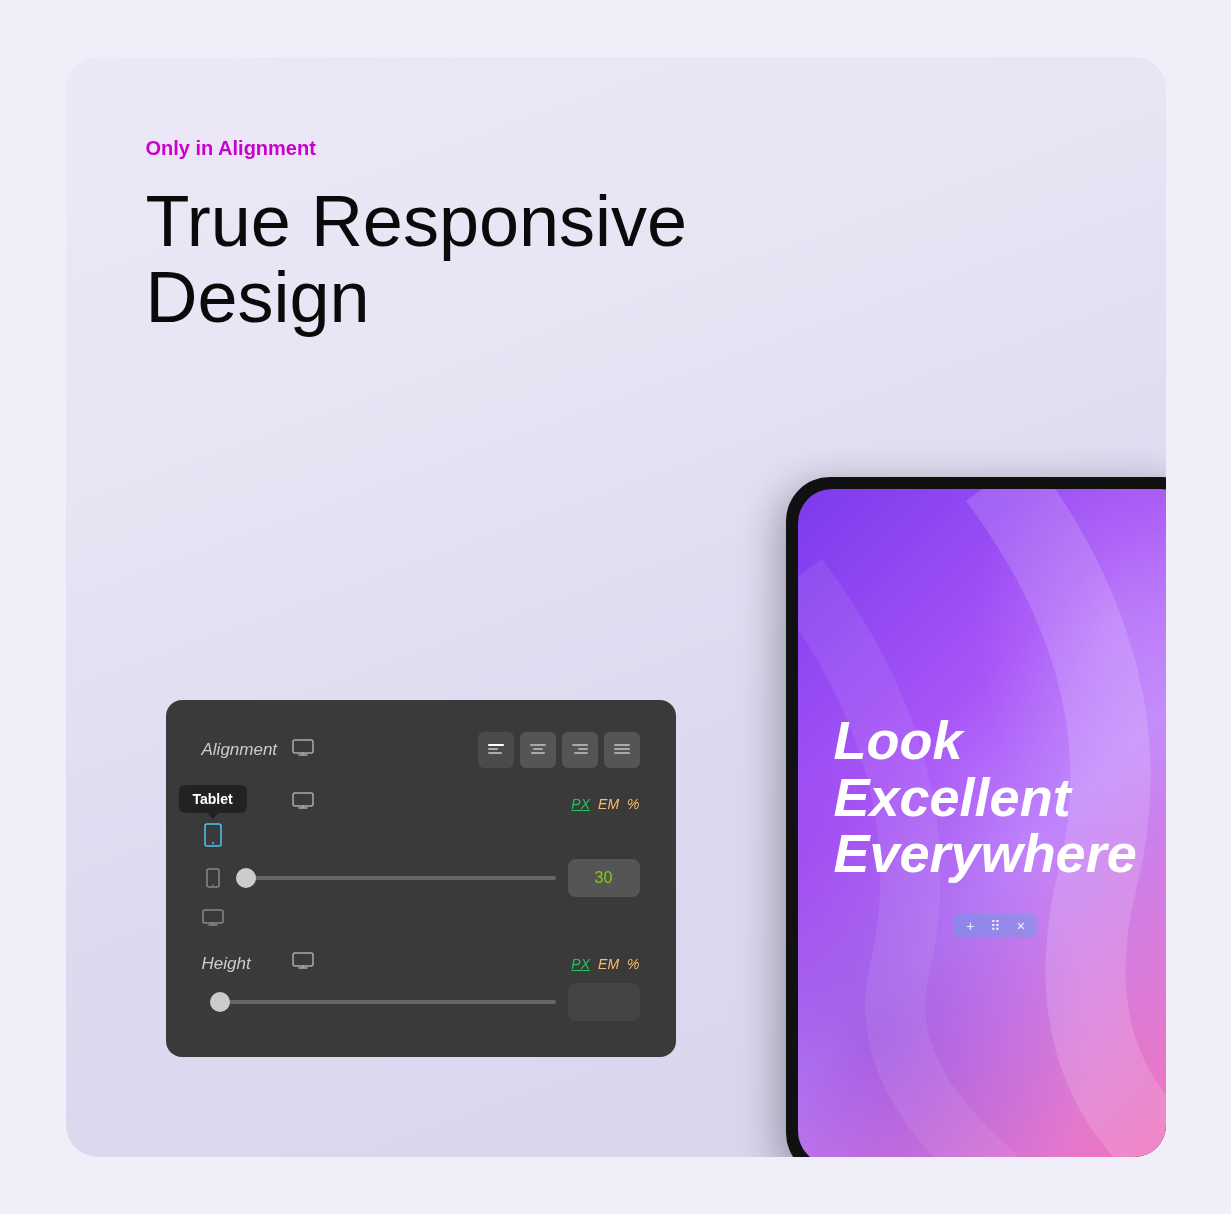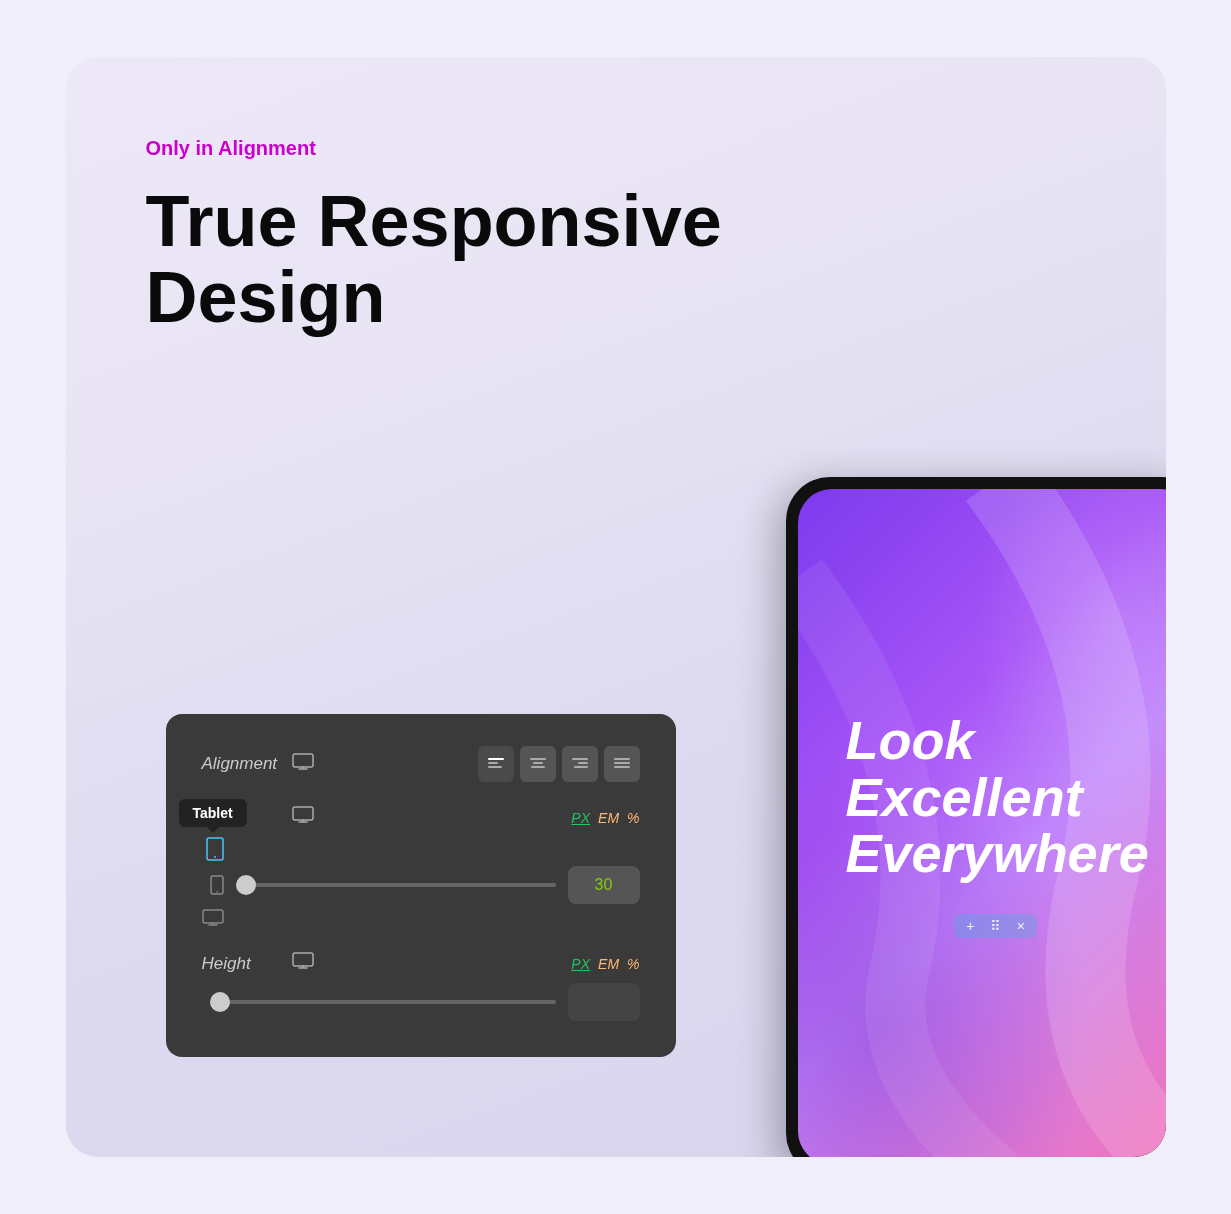--- a/index.html
+++ b/index.html
@@ -26,21 +26,21 @@
 
     .badge {
       color: #cc00cc;
       font-size: 20px;
       font-weight: 700;
       margin-bottom: 24px;
     }
 
     .title {
       font-size: 72px;
-      font-weight: 700;
+      font-weight: 400;
       color: #0a0a0a;
       line-height: 1.05;
       margin-bottom: 32px;
       max-width: 700px;
     }
 
     .description {
       font-size: 26px;
       color: #888;
       line-height: 1.5;
@@ -124,22 +124,22 @@
       align-items: center;
       margin-bottom: 20px;
       position: relative;
       gap: 12px;
     }
 
     .device-dropdown {
       position: relative;
       display: flex;
       flex-direction: column;
-      align-items: flex-end;
-      gap: 9px;
+      align-items: center;
+      gap: 16px;
     }
 
     .device-dropdown .tooltip {
       background: #222;
       color: #fff;
       font-size: 14px;
       font-weight: 600;
       padding: 6px 14px;
       border-radius: 6px;
       white-space: nowrap;
@@ -222,21 +222,21 @@
     .phone-screen {
       width: 100%;
       height: 100%;
       border-radius: 34px;
       background: linear-gradient(135deg, #7c3aed 0%, #a855f7 35%, #c084fc 55%, #f472b6 100%);
       overflow: hidden;
       position: relative;
       display: flex;
       flex-direction: column;
       justify-content: center;
-      padding: 40px 48px;
+      padding: 40px 36px;
     }
 
     
     .phone-screen::before {
       content: '';
       position: absolute;
       top: 0; left: 0; right: 0; bottom: 0;
       background: 
         radial-gradient(ellipse 200px 300px at 80% 20%, rgba(255,255,255,0.15) 0%, transparent 70%),
         radial-gradient(ellipse 300px 400px at 20% 80%, rgba(120,40,200,0.4) 0%, transparent 70%);

